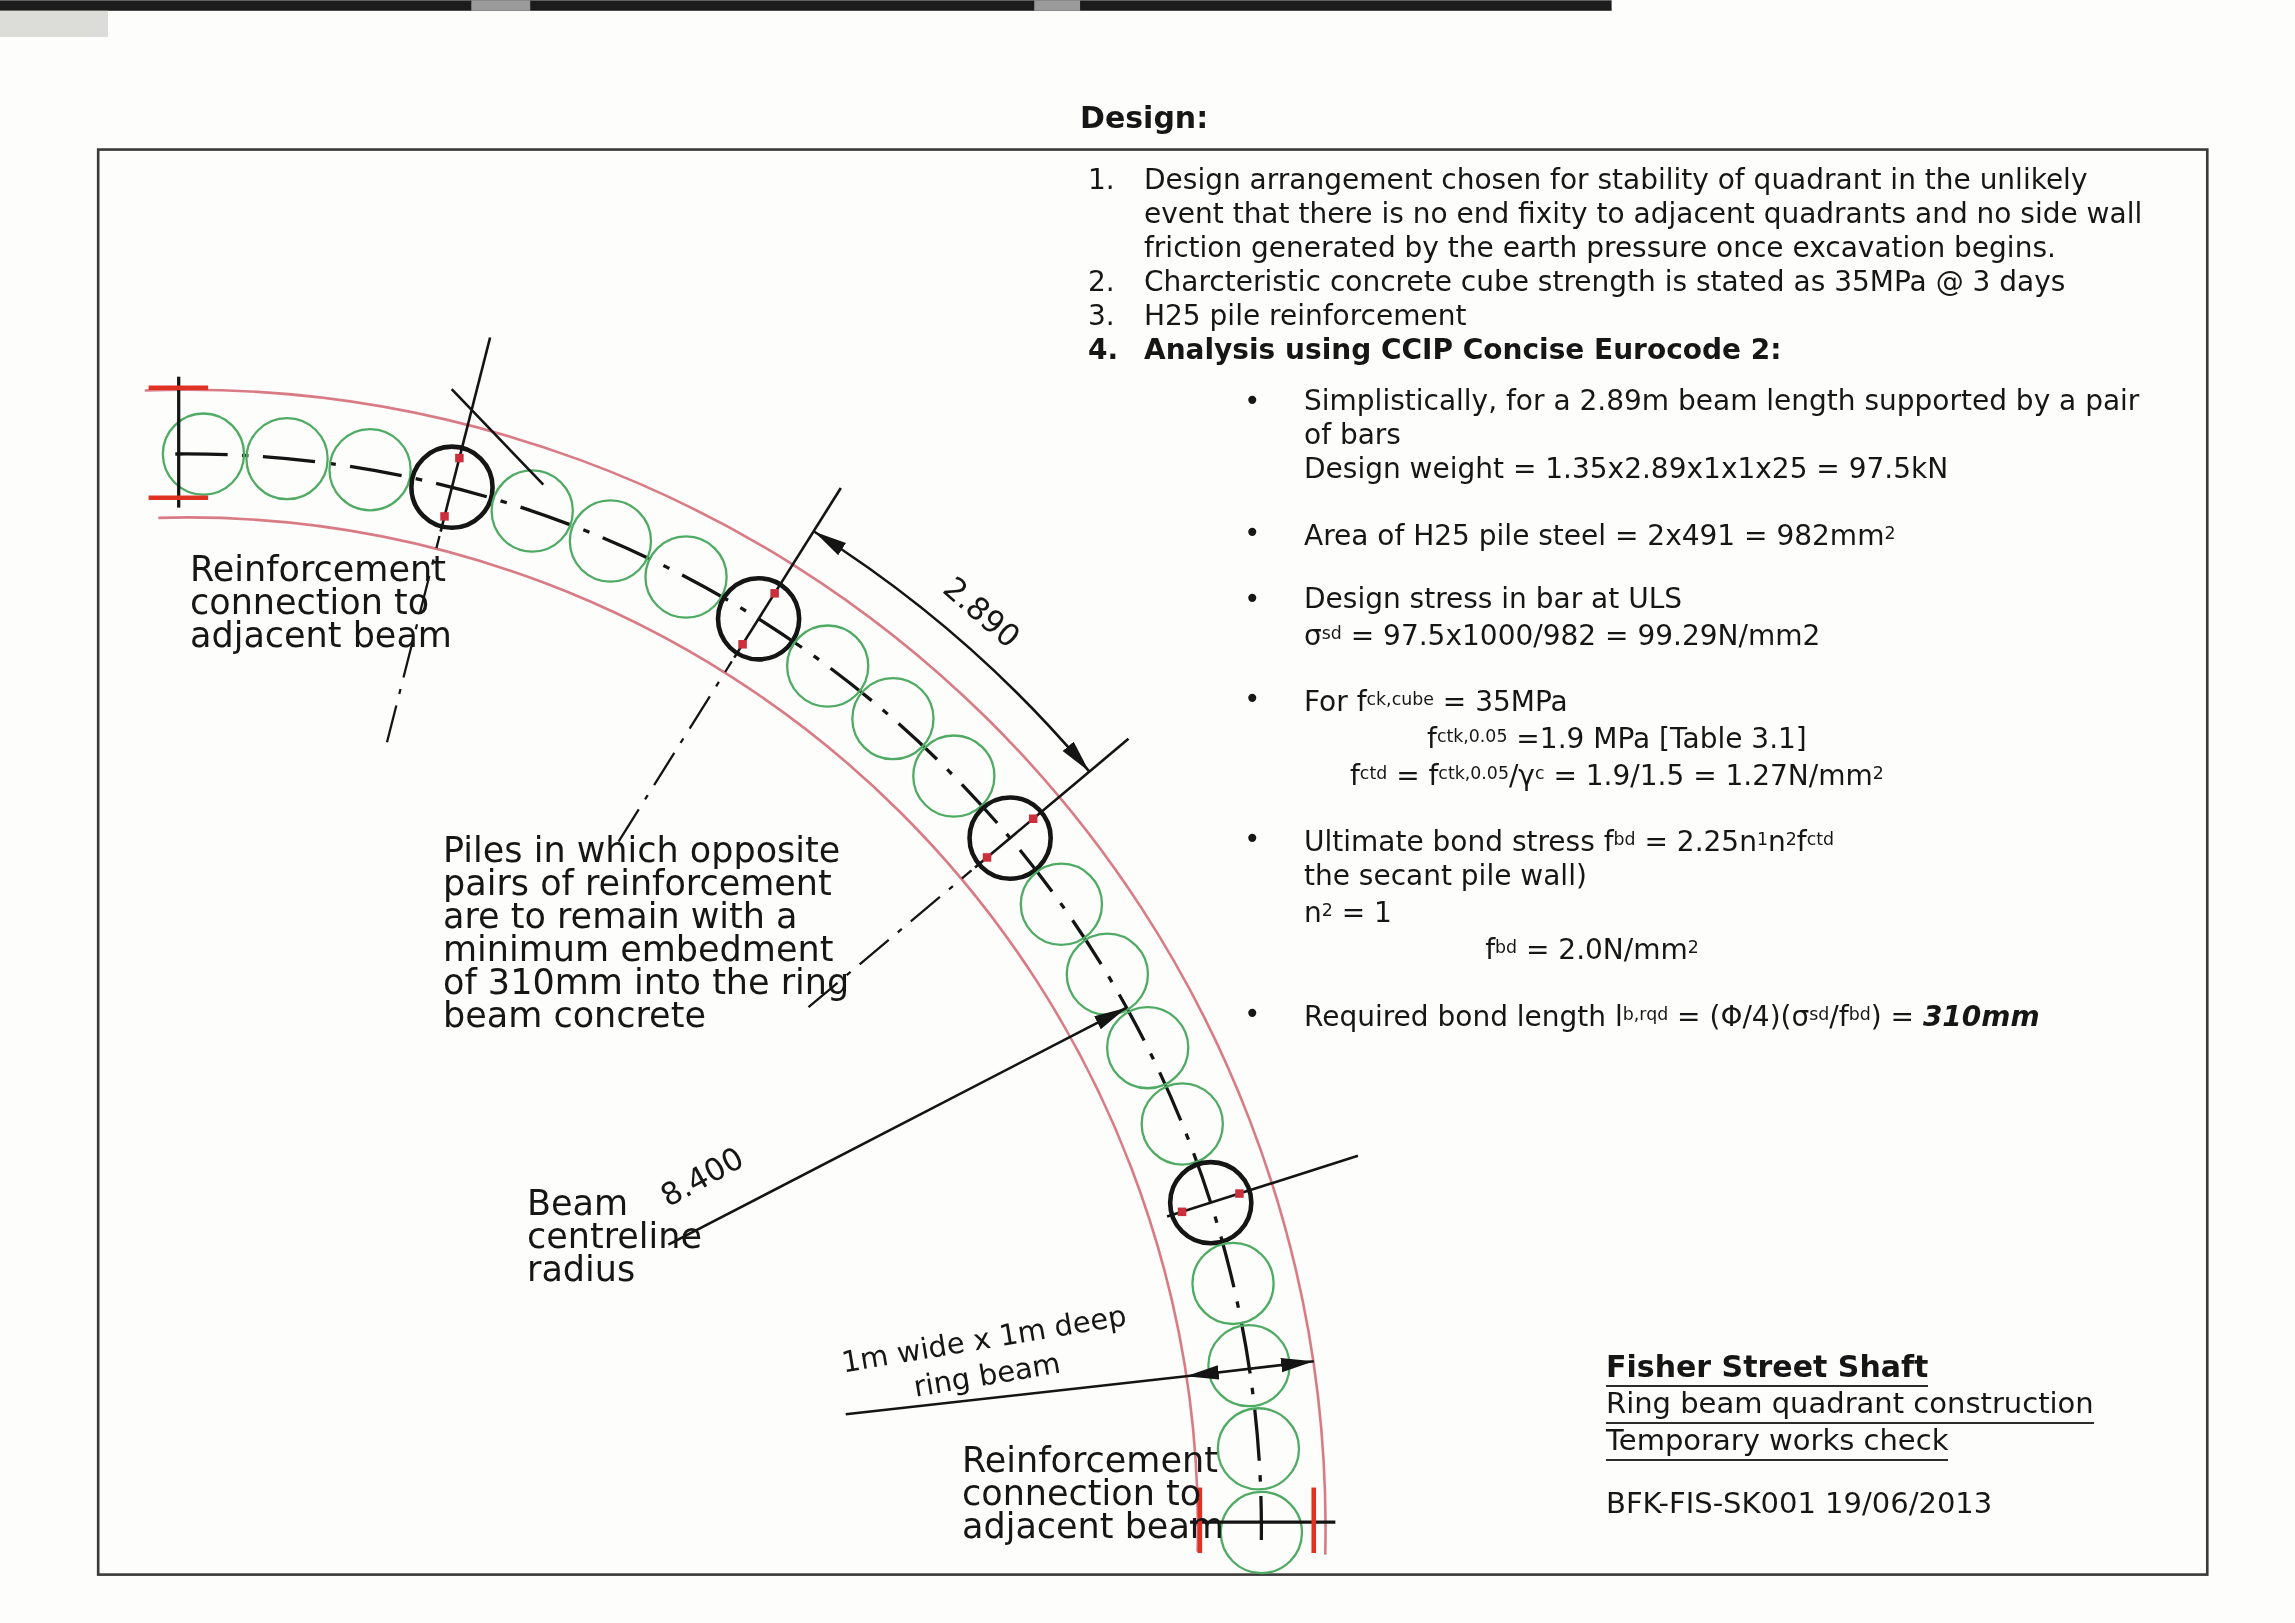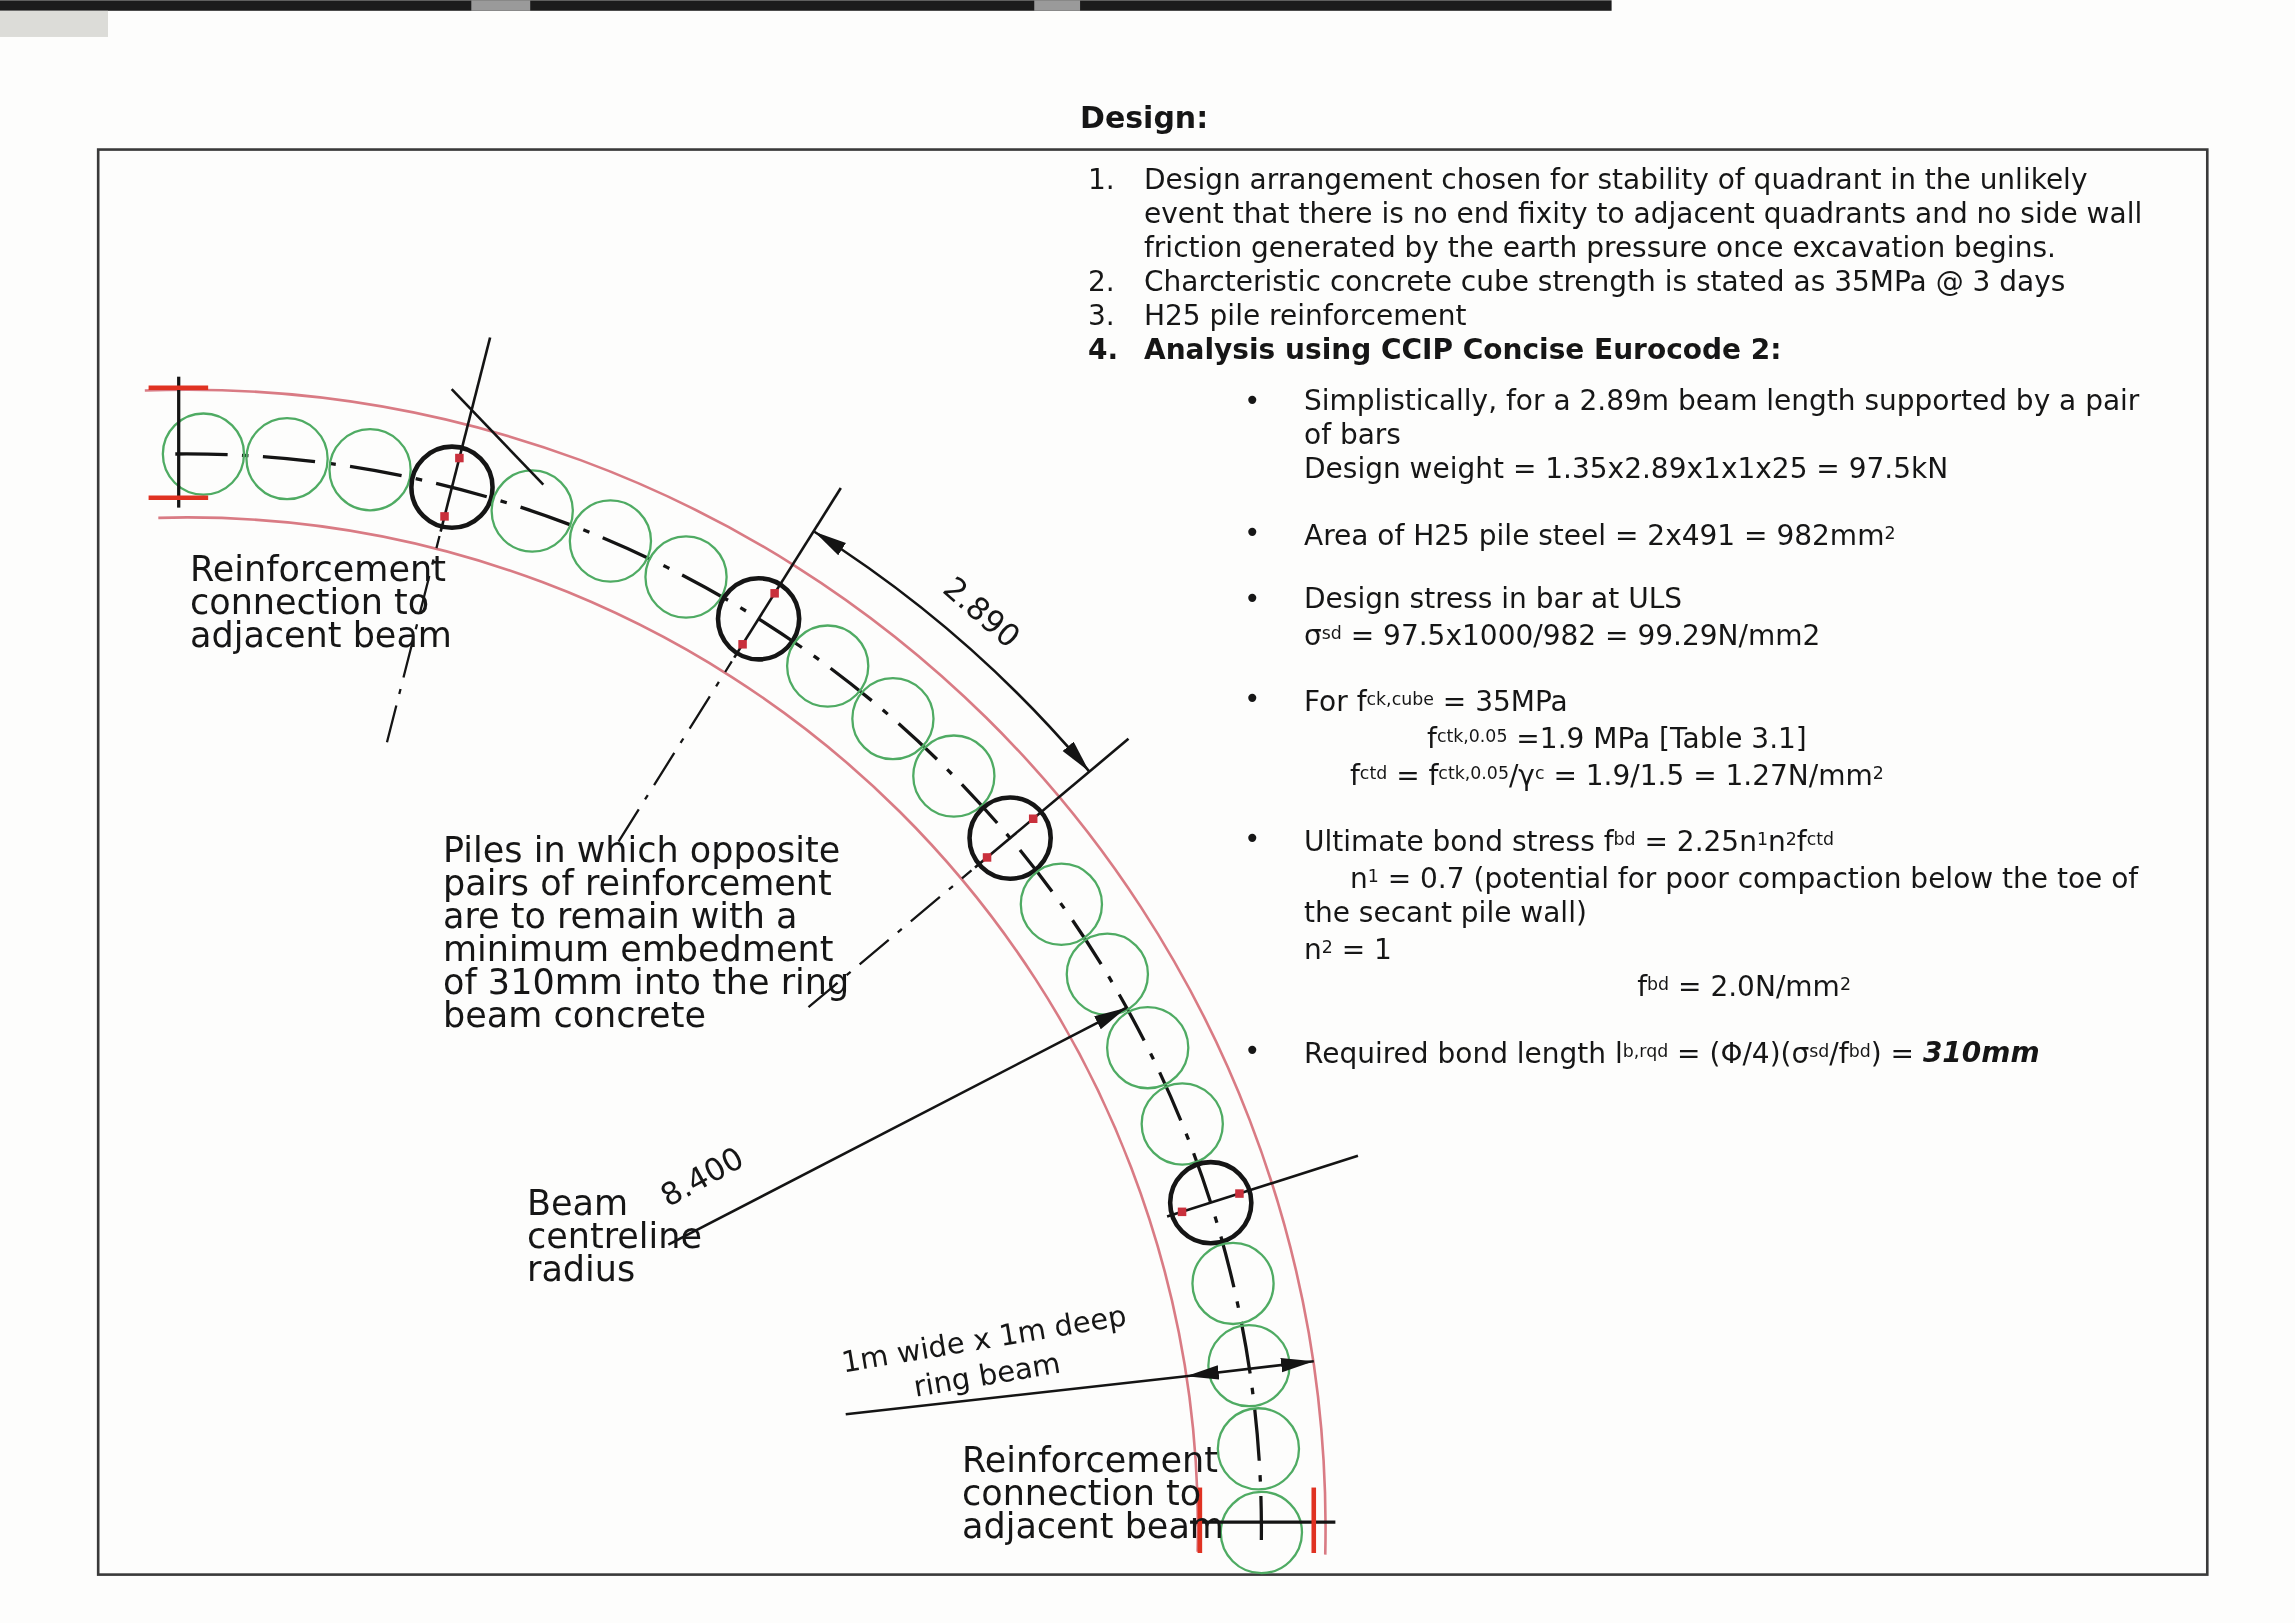--- a/index.html
+++ b/index.html
@@ -192,29 +192,34 @@
         <div>
           <div class="bl"><span>For f</span><span class="sm">ck,cube</span><span> = 35MPa</span></div>
           <div class="bl ind"><span>f</span><span class="sm">ctk,0.05</span><span> =1.9 MPa [Table 3.1]</span></div>
           <div class="bl ind"><span>f</span><span class="sm">ctd</span><span> = f</span><span class="sm">ctk,0.05</span><span>/γ</span><span class="sm">c</span><span> = 1.9/1.5 = 1.27N/mm</span><span class="sm">2</span></div>
         </div>
       </div>
       <div class="bullet">
         <div class="bullet-marker">•</div>
         <div>
           <div class="bl"><span>Ultimate bond stress f</span><span class="sm">bd</span><span> = 2.25n</span><span class="sm">1</span><span>n</span><span class="sm">2</span><span>f</span><span class="sm">ctd</span></div>
-          <div class="bl ind"><span>n</span><span class="sm">1</span><span> = 0.7 (potential for poor compaction below the toe of</span></div>
           <div class="bl"><span>the secant pile wall)</span></div>
           <div class="bl"><span>n</span><span class="sm">2</span><span> = 1</span></div>
           <div class="bl ind"><span>f</span><span class="sm">bd</span><span> = 2.0N/mm</span><span class="sm">2</span></div>
         </div>
       </div>
       <div class="bullet">
         <div class="bullet-marker">•</div>
         <div>
           <div class="bl"><span>Required bond length l</span><span class="sm">b,rqd</span><span> = (Φ/4)(σ</span><span class="sm">sd</span><span>/f</span><span class="sm">bd</span><span>) = </span><span class="bi">310mm</span></div>
         </div>
       </div>
     </div>
 
+  <div class="abs titleblock" style="left:1606px;top:1350px;">
+    <div class="tb-line b"><span>Fisher Street Shaft</span></div>
+    <div class="tb-line"><span>Ring beam quadrant construction</span></div>
+    <div class="tb-line"><span>Temporary works check</span></div>
+    <div class="tb-ref">BFK-FIS-SK001 19/06/2013</div>
+  </div>
 
 </div>
 
 
 </body></html>

